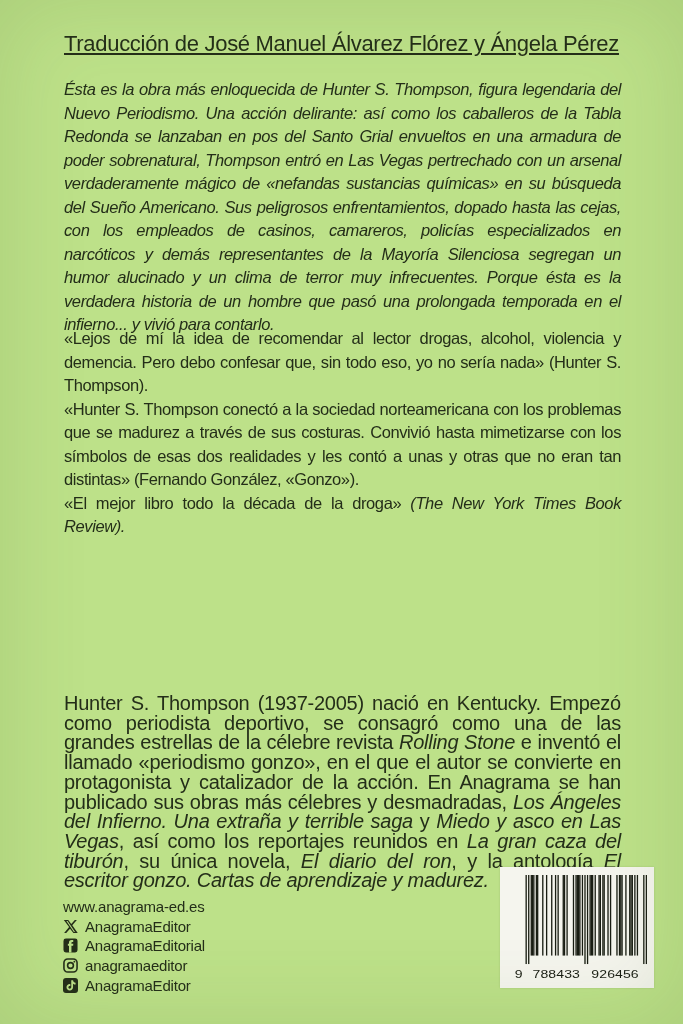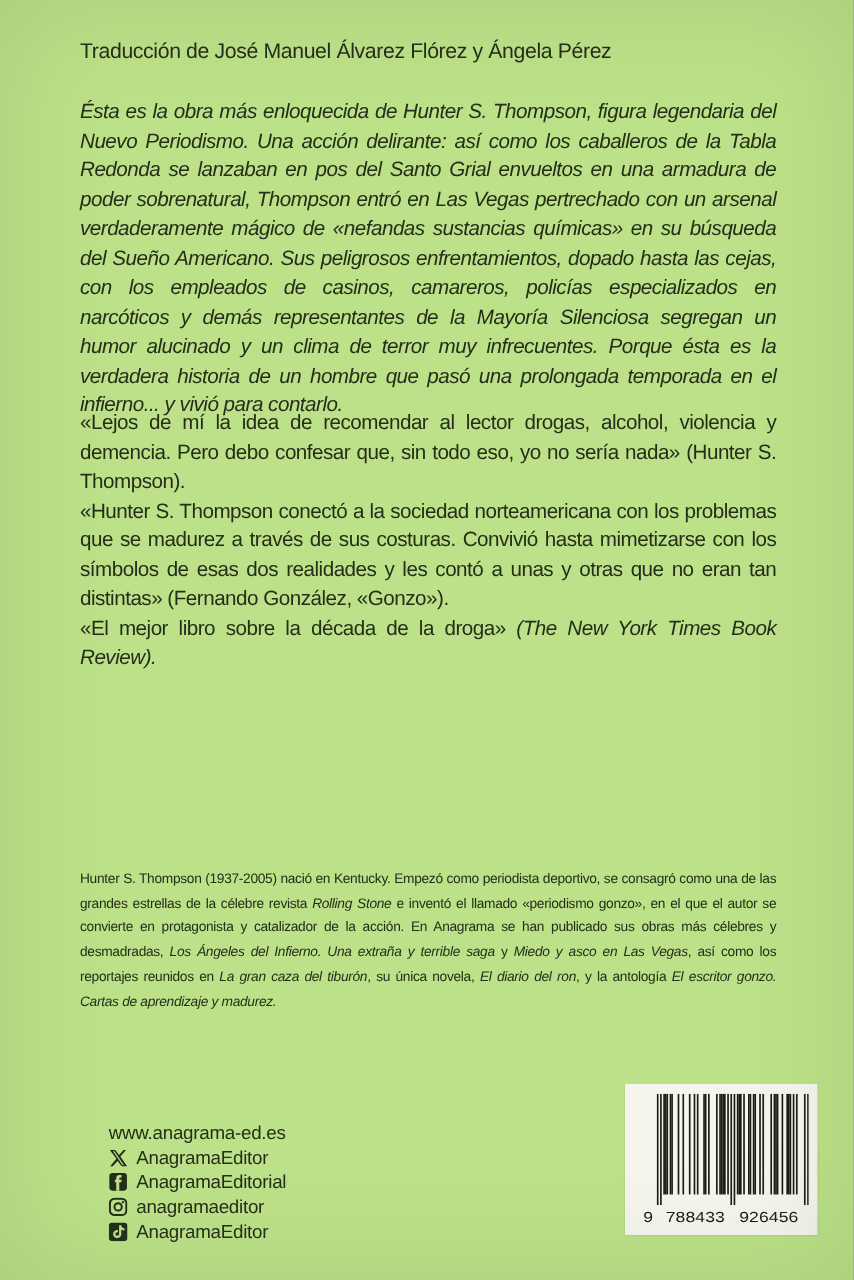--- a/index.html
+++ b/index.html
@@ -7,49 +7,49 @@
     position:relative;width:683px;height:1024px;overflow:hidden;
     background:#bde189;
     color:#242e19;
     font-family:"Liberation Sans","DejaVu Sans",sans-serif;
   }
   .page::after{
     content:"";position:absolute;inset:0;pointer-events:none;
     box-shadow:inset 0 0 90px rgba(70,100,40,.16);
   }
   .block{position:absolute;left:64px;width:557px;}
-  .translator{top:31px;font-size:17px;letter-spacing:-0.3px;}
+  .translator{top:31px;font-size:22px;letter-spacing:-0.3px;text-decoration:underline;}
   .synopsis{top:78px;font-size:16.5px;line-height:23.5px;text-align:justify;letter-spacing:-0.4px;font-style:italic;}
   .quotes{top:327px;font-size:16.5px;line-height:23.5px;text-align:justify;letter-spacing:-0.4px;}
   .quotes p{margin:0;}
-  .bio{top:694px;font-size:11px;line-height:19.7px;text-align:justify;letter-spacing:-0.25px;}
+  .bio{top:694px;font-size:20px;line-height:19.7px;text-align:justify;letter-spacing:-0.25px;}
   .it{font-style:italic;}
   .footer{top:897px;left:63px;width:320px;font-size:15px;letter-spacing:-0.2px;}
-  .frow{display:flex;align-items:center;gap:7px;height:19.6px;margin-left:24px;}
+  .frow{display:flex;align-items:center;gap:7px;height:19.6px;}
   .ficon{width:15px;height:15px;display:inline-flex;flex:0 0 15px;color:#242e19;}
   .ficon svg{width:100%;height:100%;}
   .barcode{
     position:absolute;left:500px;top:867px;width:154px;height:121px;
     background:#f5f5ee;box-shadow:0 0 2px rgba(0,0,0,.12);
   }
   .barcode svg{position:absolute;left:14px;top:8px;width:133px;height:106px;fill:#191d13;}
 </style>
 </head>
 <body>
 
 <div class="page">
 
   <div class="block translator">Traducción de José Manuel Álvarez Flórez y Ángela Pérez</div>
 
   <div class="block synopsis">Ésta es la obra más enloquecida de Hunter S. Thompson, figura legendaria del Nuevo Periodismo. Una acción delirante: así como los caballeros de la Tabla Redonda se lanzaban en pos del Santo Grial envueltos en una armadura de poder sobrenatural, Thompson entró en Las Vegas pertrechado con un arsenal verdaderamente mágico de «nefandas sustancias químicas» en su búsqueda del Sueño Americano. Sus peligrosos enfrentamientos, dopado hasta las cejas, con los empleados de casinos, camareros, policías especializados en narcóticos y demás representantes de la Mayoría Silenciosa segregan un humor alucinado y un clima de terror muy infrecuentes. Porque ésta es la verdadera historia de un hombre que pasó una prolongada temporada en el infierno... y vivió para contarlo.</div>
 
   <div class="block quotes">
     <p><span>«Lejos de mí la idea de recomendar al lector drogas, alcohol, violencia y demencia. Pero debo confesar que, sin todo eso, yo no sería nada» (Hunter S. Thompson).</span></p>
     <p><span>«Hunter S. Thompson conectó a la sociedad norteamericana con los problemas que se madurez a través de sus costuras. Convivió hasta mimetizarse con los símbolos de esas dos realidades y les contó a unas y otras que no eran tan distintas» (Fernando González, «Gonzo»).</span></p>
-    <p><span>«El mejor libro sobre la década de la droga» </span><span class="it">(The New York Times Book Review).</span></p>
+    <p><span>«El mejor libro todo la década de la droga» </span><span class="it">(The New York Times Book Review).</span></p>
   </div>
 
   <div class="block bio"><span>Hunter S. Thompson (1937-2005) nació en Kentucky. Empezó como periodista deportivo, se consagró como una de las grandes estrellas de la célebre revista </span><span class="it">Rolling Stone</span><span> e inventó el llamado «periodismo gonzo», en el que el autor se convierte en protagonista y catalizador de la acción. En Anagrama se han publicado sus obras más célebres y desmadradas, </span><span class="it">Los Ángeles del Infierno. Una extraña y terrible saga</span><span> y </span><span class="it">Miedo y asco en Las Vegas</span><span>, así como los reportajes reunidos en </span><span class="it">La gran caza del tiburón</span><span>, su única novela, </span><span class="it">El diario del ron</span><span>, y la antología </span><span class="it">El escritor gonzo. Cartas de aprendizaje y madurez.</span></div>
 
   <div class="block footer">
     <div class="frow">
       <span>www.anagrama-ed.es</span>
     </div>
     <div class="frow">
       <span class="ficon">

